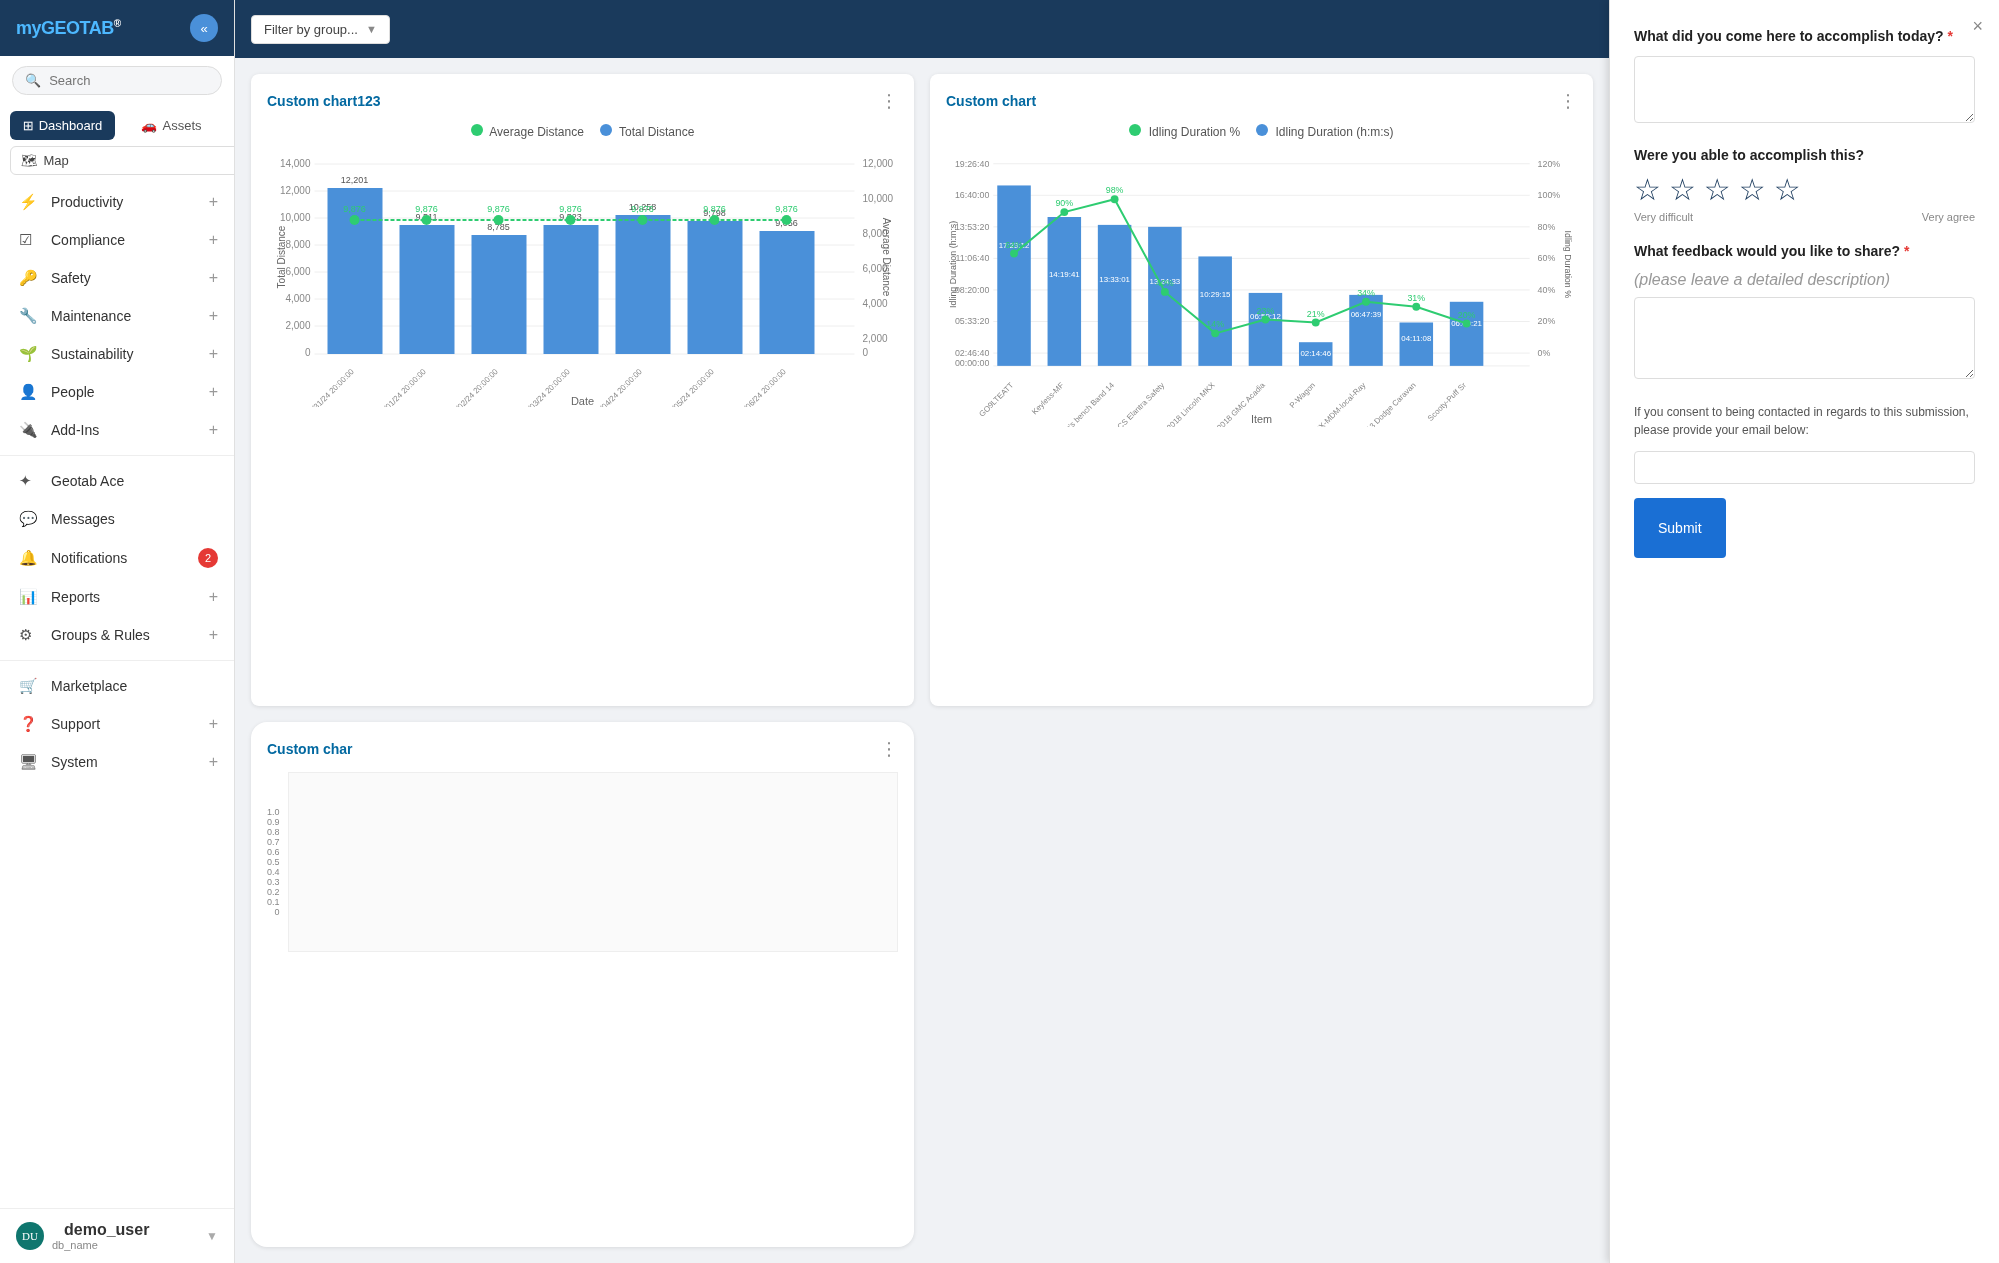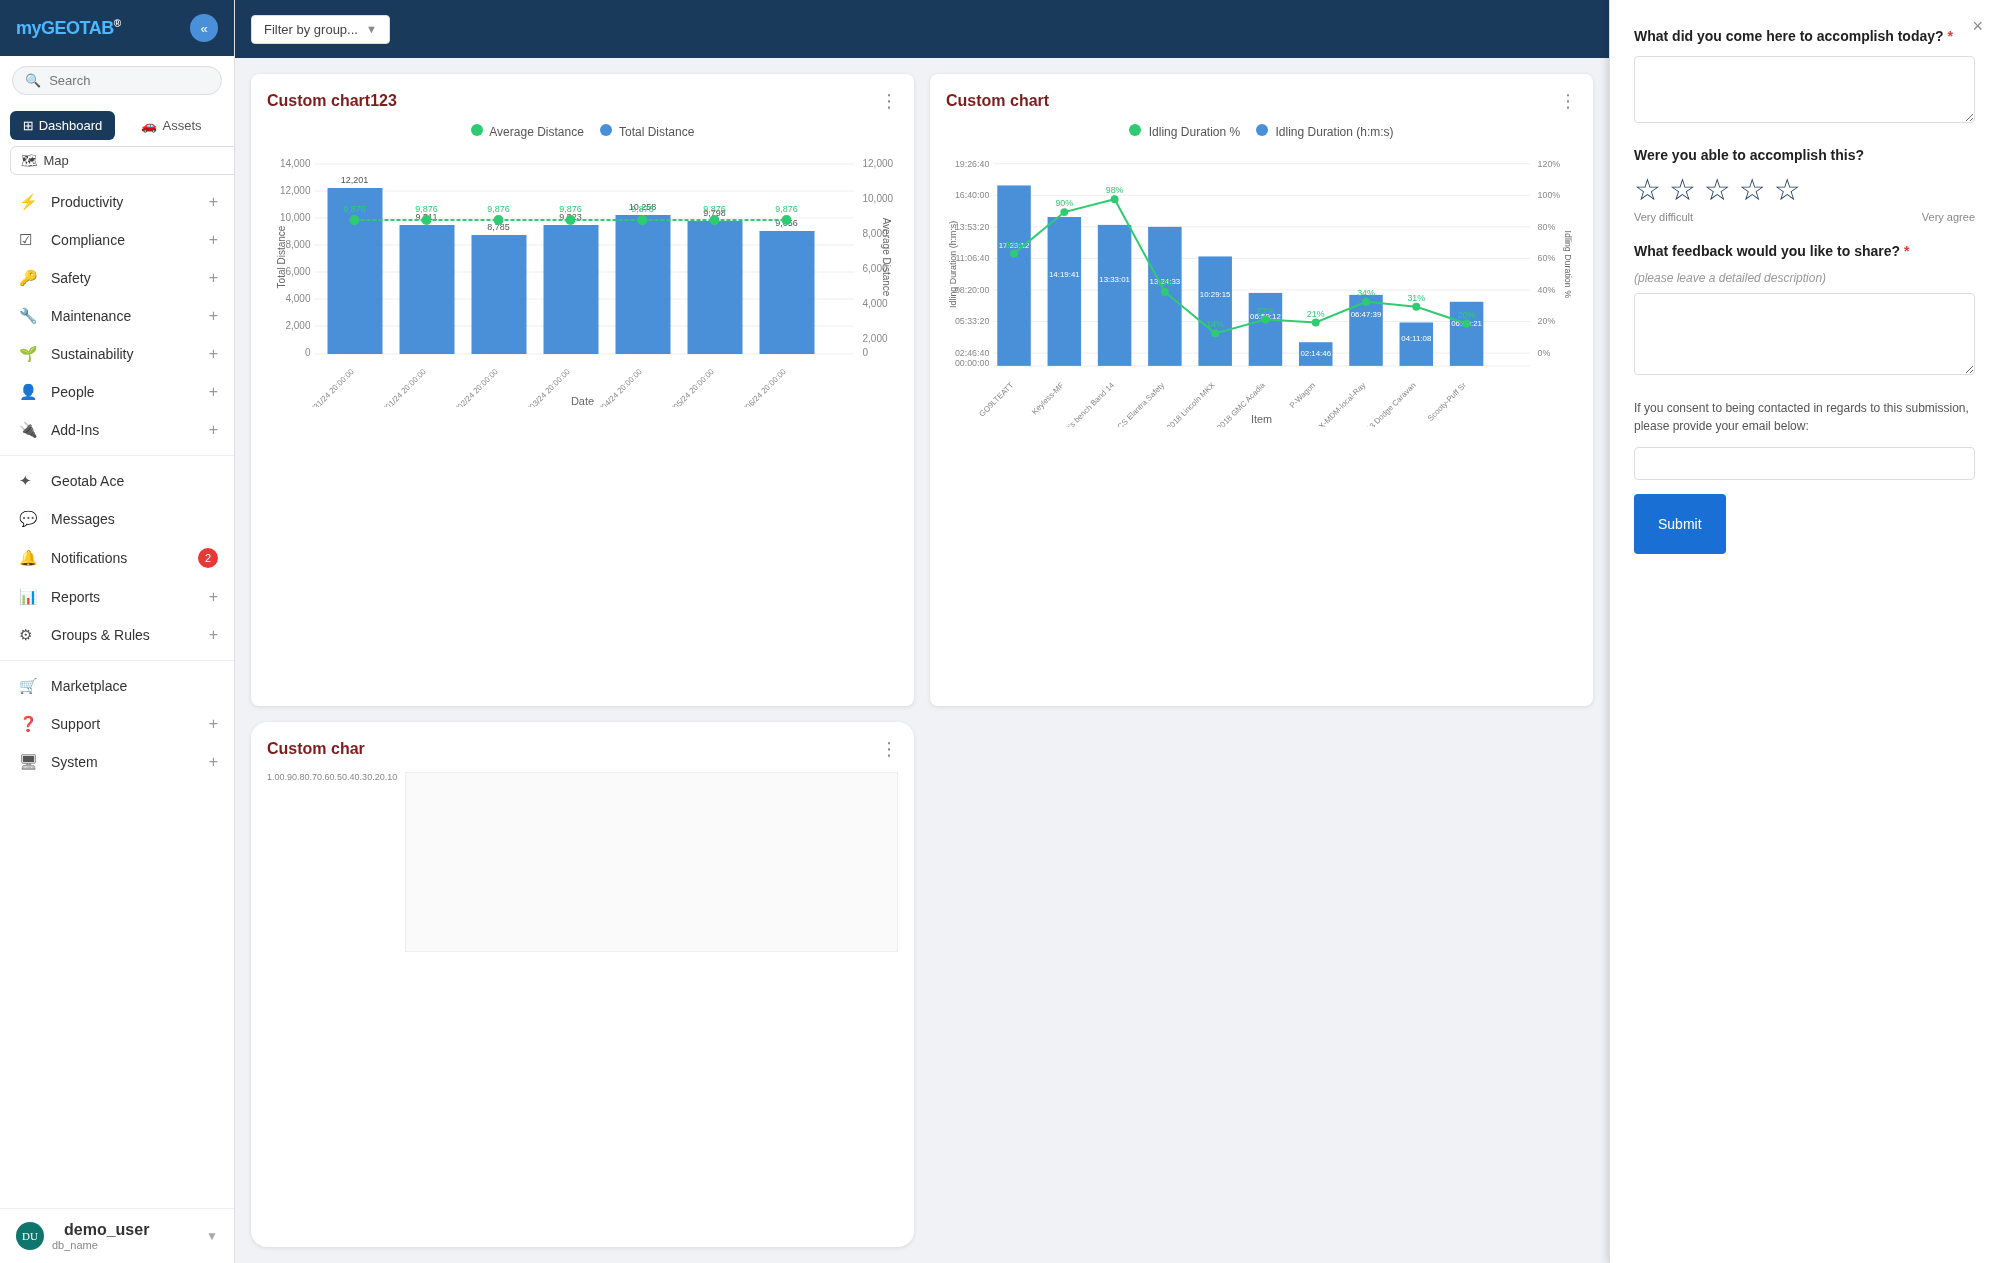--- a/index.html
+++ b/index.html
@@ -174,21 +174,21 @@
       border-radius: 8px;
       padding: 16px;
       box-shadow: 0 1px 4px rgba(0,0,0,0.1);
     }
     .chart-card-header {
       display: flex;
       justify-content: space-between;
       align-items: center;
       margin-bottom: 12px;
     }
-    .chart-title { font-size: 16px; font-weight: 600; color: #7f1d1d; }
+    .chart-title { font-size: 14px; font-weight: 600; color: #0369a1; }
     .chart-menu { font-size: 18px; color: #888; cursor: pointer; background: none; border: none; }
 
     
     .chart-legend {
       display: flex;
       gap: 16px;
       justify-content: center;
       margin-bottom: 8px;
       font-size: 12px;
       color: #555;
@@ -256,21 +256,21 @@
       line-height: 1;
     }
     .star-labels {
       display: flex;
       justify-content: space-between;
       font-size: 11px;
       color: #888;
       margin-bottom: 20px;
     }
     .feedback-placeholder {
-      font-size: 12px;
+      font-size: 16px;
       color: #999;
       font-style: italic;
       margin-bottom: 8px;
     }
     .survey-textarea {
       width: 100%;
       border: 1px solid #ddd;
       border-radius: 4px;
       padding: 10px;
       font-size: 13px;
@@ -666,21 +666,21 @@
       </div>
     </div>
 
     <div class="chart-card-partial" style="grid-column:1; grid-row:2;">
       <div class="chart-card-header">
         <span class="chart-title">Custom char</span>
         <button class="chart-menu">⋮</button>
       </div>
 
       <div style="display:flex;gap:4px;align-items:flex-start;height:200px;overflow:hidden;">
-        <div style="display:flex;flex-direction:row;justify-content:center;font-size:9px;color:#888;height:180px;text-align:right;padding-right:4px;">
+        <div style="display:flex;flex-direction:column;justify-content:center;font-size:9px;color:#888;height:180px;text-align:right;padding-right:4px;">
           <span>1.0</span>
             <span>0.9</span>
             <span>0.8</span>
             <span>0.7</span>
             <span>0.6</span>
             <span>0.5</span>
             <span>0.4</span>
             <span>0.3</span>
             <span>0.2</span>
             <span>0.1</span>

